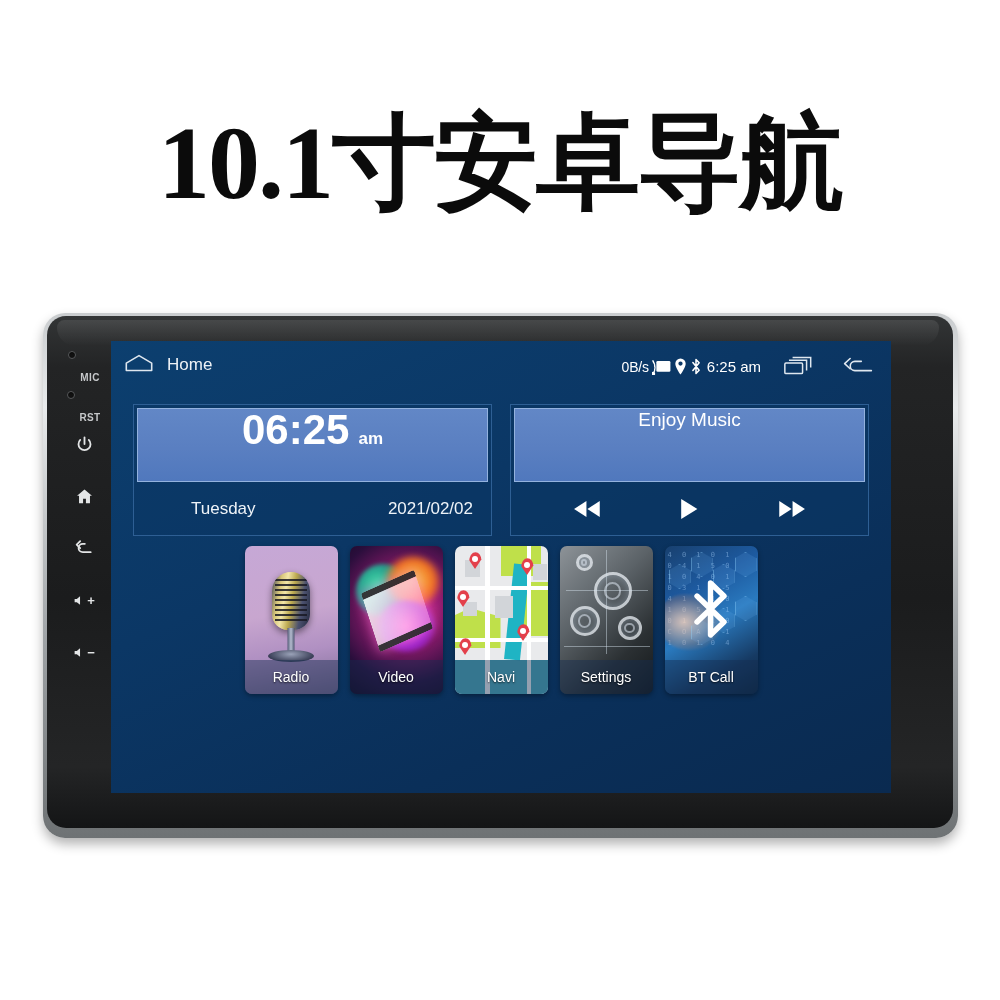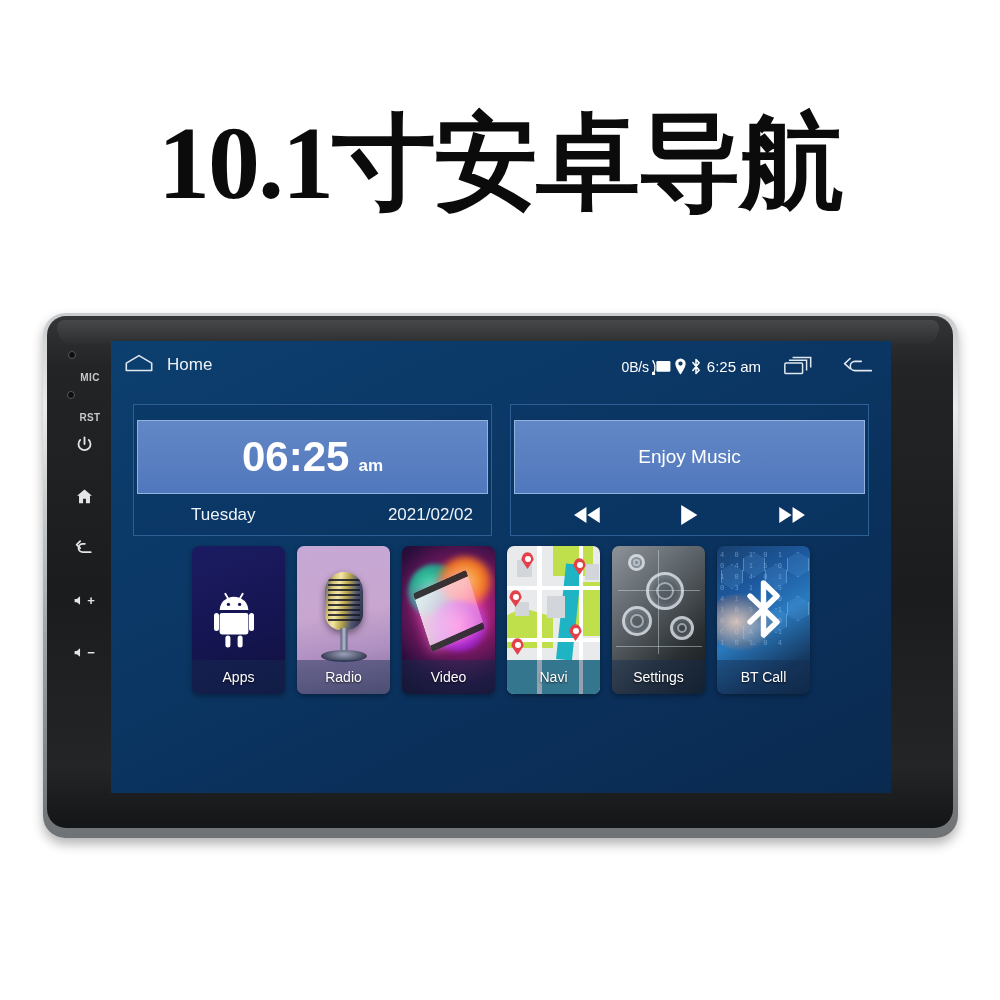--- a/index.html
+++ b/index.html
@@ -120,24 +120,24 @@
     display: flex; gap: 18px;
   }
   .widget {
     flex: 1;
     border: 1px solid #2e5f94;
     background: rgba(11,55,101,.55);
     display: flex; flex-direction: column;
   }
   .widget-top {
     height: 74px;
-    margin: 15px 3px 0 3px;
+    margin: 3px 3px 0 3px;
     background: linear-gradient(180deg,#6287c6 0%, #5a7fc1 55%, #5078bd 100%);
     border: 1px solid #93b2de;
-    display: flex; align-items: center; justify-content: center;
+    display: flex; justify-content: center;
   }
   .widget-bottom {
     flex: 1;
     display: flex; align-items: center;
   }
 
   
   #clock-time-wrap { display: flex; align-items: baseline; gap: 9px; }
   #clock-time {
     font-size: 42px; font-weight: 700; color: #ffffff;
@@ -481,35 +481,20 @@
               <path d="M2.4 1.4 15.6 10 2.4 18.6z"></path>
               <path d="M16.6 1.4 29.8 10 16.6 18.6z"></path>
             </svg>
           </span>
         </div>
       </div>
     </div>
 
     <div id="dock">
 
-      <div class="app">
-        <div class="app-art art-apps">
-          <svg class="droid" width="50" height="58" viewBox="0 0 50 58" fill="#ffffff">
-            <path d="M13 6.5 10.5 2.2a.9.9 0 0 1 1.6-.9l2.6 4.5a16 16 0 0 1 10.6 0l2.6-4.5a.9.9 0 0 1 1.6.9L27 6.5A13.7 13.7 0 0 1 34.4 18H5.6A13.7 13.7 0 0 1 13 6.5z"></path>
-            <circle cx="14.4" cy="12.4" r="1.7" fill="#1b1b62"></circle>
-            <circle cx="25.6" cy="12.4" r="1.7" fill="#1b1b62"></circle>
-            <rect x="5.6" y="21" width="28.8" height="21.5" rx="2.4"></rect>
-            <rect x="0" y="21" width="5" height="18" rx="2.5"></rect>
-            <rect x="35" y="21" width="5" height="18" rx="2.5"></rect>
-            <rect x="11.4" y="43.5" width="5" height="12" rx="2.5"></rect>
-            <rect x="23.6" y="43.5" width="5" height="12" rx="2.5"></rect>
-          </svg>
-        </div>
-        <div class="app-label">Apps</div>
-      </div>
 
       <div class="app">
         <div class="app-art art-radio">
           <div class="mic-body">
             <i style="top:7px"></i>
               <i style="top:12px"></i>
               <i style="top:17px"></i>
             <i style="top:22px"></i>
               <i style="top:27px"></i>
               <i style="top:32px"></i>

